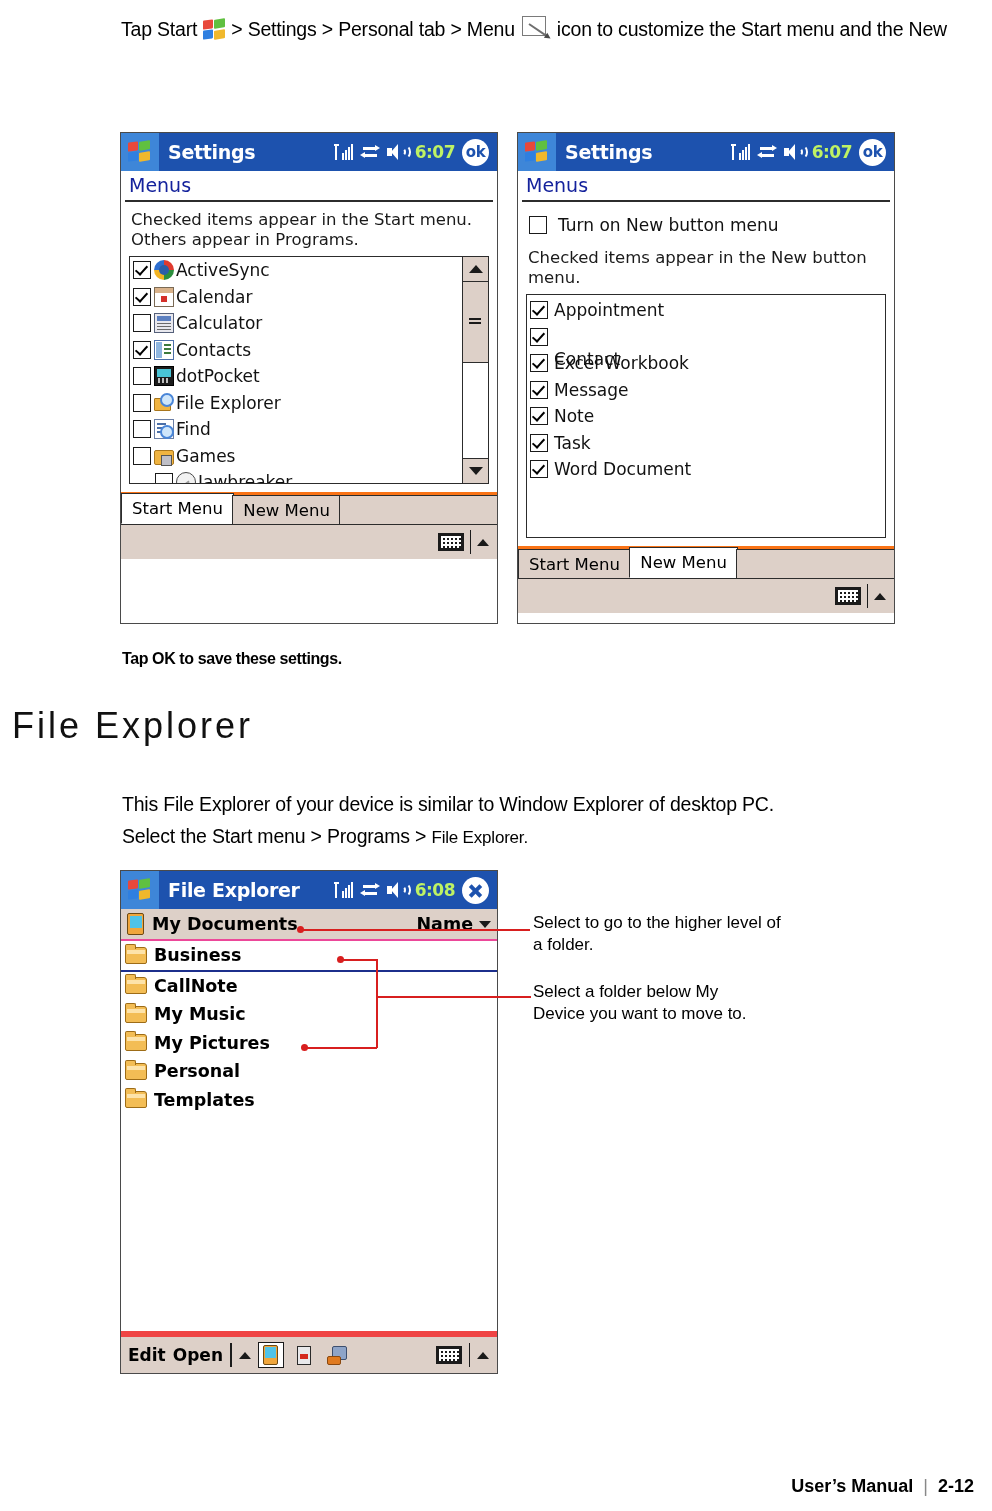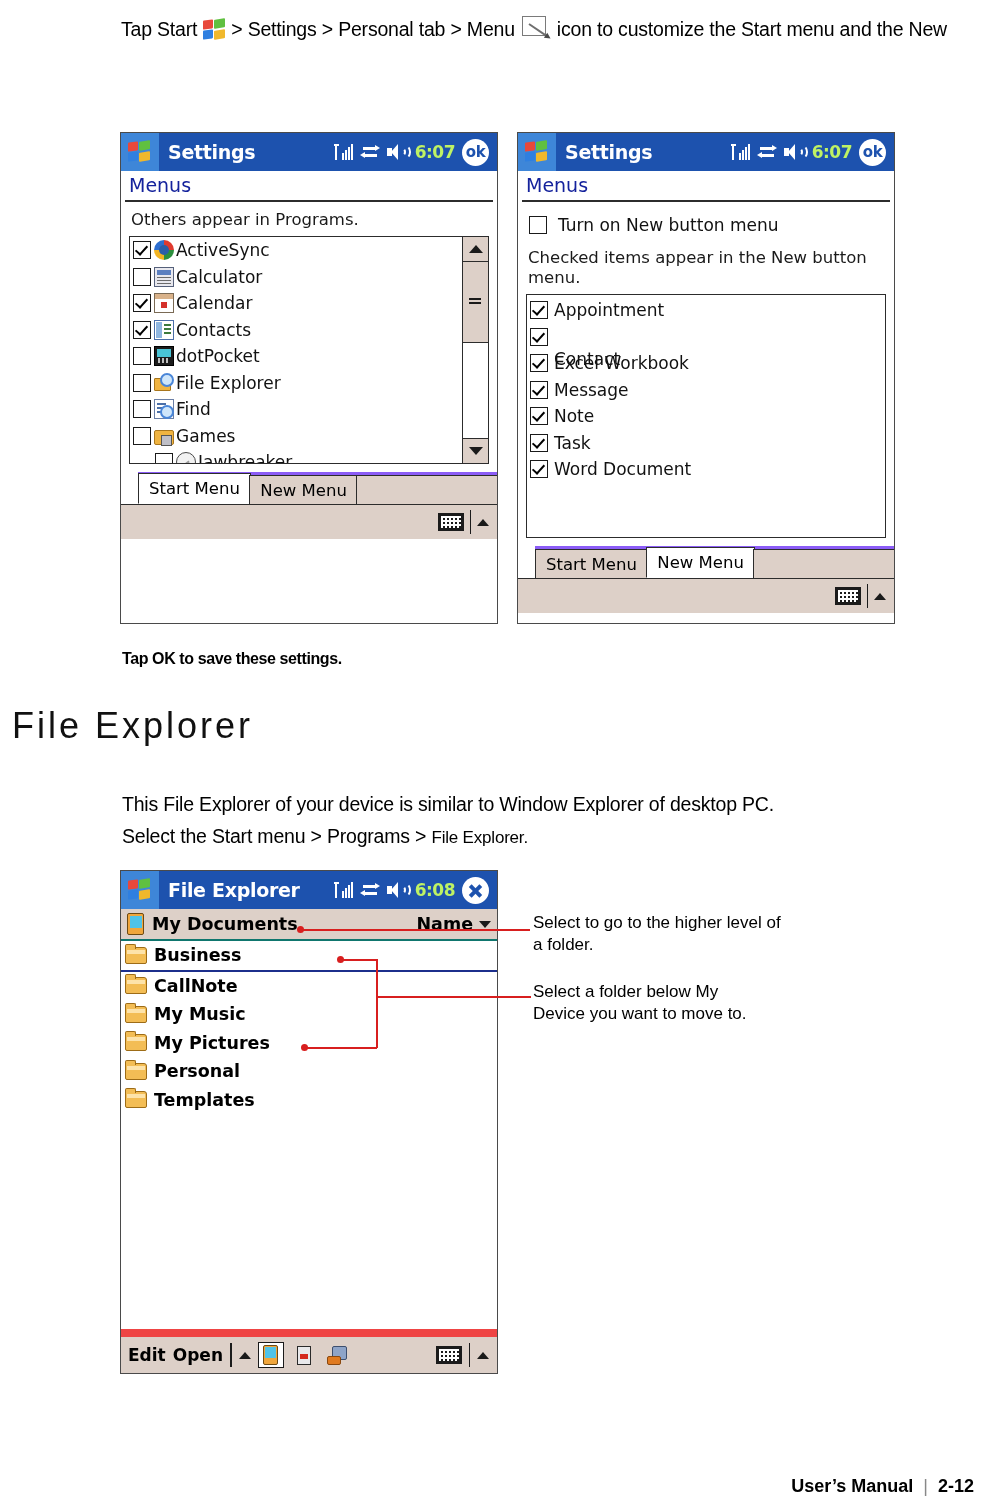--- a/index.html
+++ b/index.html
@@ -317,23 +317,22 @@
     position:absolute; left:6px; top:50%; margin-top:-4px; width:12px; height:8px;
     background: repeating-linear-gradient(#1a1a1a 0 2px, #ddd0c8 2px 4px);
   }
   .vscroll .track { flex: 1 1 auto; background:#ffffff; }
 
   
   .tabstrip {
     display: flex;
     align-items: flex-end;
     height: 32px;
-    background: #8b5cf6;
+    background: #f97316;
     padding: 0 0 0 0;
-    margin-left: 17px;
   }
   .tab {
     height: 29px;
     line-height: 29px;
     padding: 0 10px;
     font-size: 16.5px;
     font-family: "DejaVu Sans", sans-serif;
     border: 1.5px solid #2c2c2c;
     border-bottom: none;
     background: #ddd0c8;
@@ -372,21 +371,21 @@
   .sep-v { width: 1.5px; height: 24px; background: #1b1b1b; }
   .tri-sm-up { width:0;height:0;border-left:6px solid transparent;border-right:6px solid transparent;border-bottom:7px solid #1a1a1a; }
 
   
   .fe-addrbar {
     height: 30px;
     background: #ddd0c8;
     display: flex;
     align-items: center;
     padding: 0 6px;
-    border-bottom: 2px solid #0f766e;
+    border-bottom: 2px solid #ec4899;
     position: relative;
   }
   .dev-icon {
     width: 17px; height: 22px;
     background: #f0a63c;
     border: 1.5px solid #6d4a14;
     border-radius: 2px;
     position: relative;
     flex: 0 0 auto;
     box-sizing: border-box;
@@ -430,21 +429,21 @@
   }
   .folder::after {
     content:""; position:absolute; left:1px; top:2px; right:1px; height:4px; background:#fde3aa;
   }
 
   .fe-toolbar {
     position: absolute;
     left: 0; right: 0; bottom: 0;
     height: 36px;
     background: #ddd0c8;
-    border-top: 8px solid #ef4444;
+    border-top: 6px solid #ef4444;
     display: flex;
     align-items: center;
     padding: 0 8px 0 7px;
     gap: 7px;
   }
   .fe-toolbar .lbl {
     font-size: 17px; font-weight: bold;
     font-family: "DejaVu Sans", sans-serif;
   }
   .tb-btn {
@@ -569,39 +568,40 @@
       <span class="clock">6:07</span>
       <span class="ok-btn">ok</span>
     </div>
   </div>
 
   <div class="pda-page-hdr">Menus</div>
   <div class="hdr-rule"></div>
 
   <div class="pda-body">
     <div class="helptext">
+      <div>Checked items appear in the Start menu.</div>
       <div>Others appear in Programs.</div>
     </div>
 
     <div class="listbox" style="height:228px;">
       <div class="rows">
         <div class="lrow">
           <span class="cbx on"></span>
           <span class="appicon ai-sync"></span>
           <span>ActiveSync</span>
+        </div>
+        <div class="lrow">
+          <span class="cbx on"></span>
+          <span class="appicon ai-cal"></span>
+          <span>Calendar</span>
         </div>
         <div class="lrow">
           <span class="cbx"></span>
           <span class="appicon ai-calc"></span>
           <span>Calculator</span>
-        </div>
-        <div class="lrow">
-          <span class="cbx on"></span>
-          <span class="appicon ai-cal"></span>
-          <span>Calendar</span>
         </div>
         <div class="lrow">
           <span class="cbx on"></span>
           <span class="appicon ai-cont"></span>
           <span>Contacts</span>
         </div>
         <div class="lrow">
           <span class="cbx"></span>
           <span class="appicon ai-dot"></span>
           <span>dotPocket</span>

